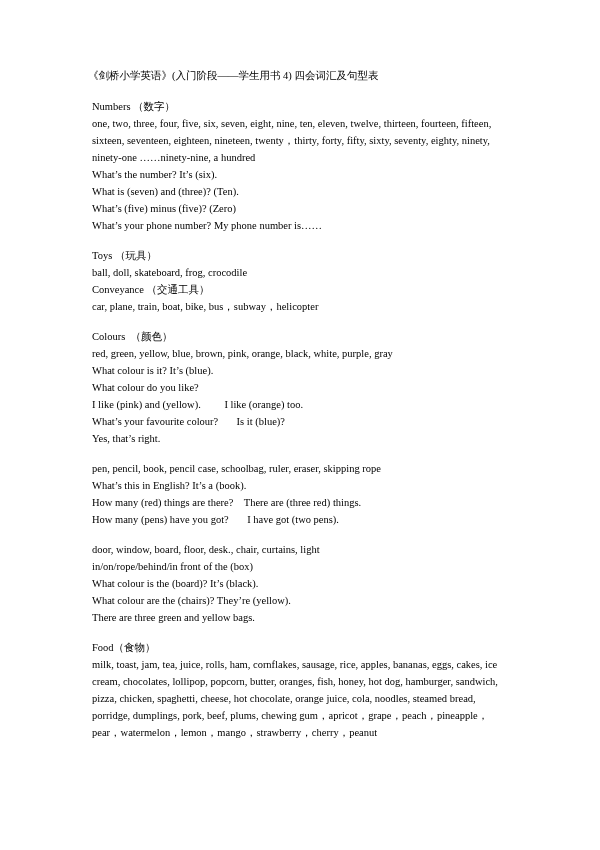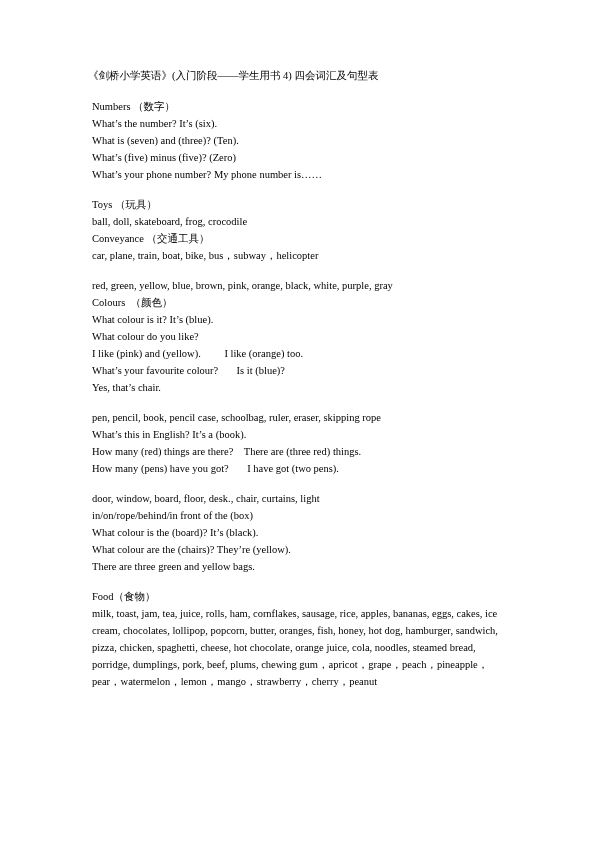--- a/index.html
+++ b/index.html
@@ -40,39 +40,40 @@
   }
 </style>
 </head>
 <body>
 
 <div class="page">
   <p class="doc-title">《剑桥小学英语》(入门阶段——学生用书 4) 四会词汇及句型表</p>
   <div id="sections">
       <section class="doc-section">
         <p class="line heading">Numbers （数字）</p>
+        <p class="line">one, two, three, four, five, six, seven, eight, nine, ten, eleven, twelve, thirteen, fourteen, fifteen, sixteen, seventeen, eighteen, nineteen, twenty，thirty, forty, fifty, sixty, seventy, eighty, ninety, ninety-one ……ninety-nine, a hundred</p>
         <p class="line">What’s the number? It’s (six).</p>
         <p class="line">What is (seven) and (three)? (Ten).</p>
         <p class="line">What’s (five) minus (five)? (Zero)</p>
         <p class="line">What’s your phone number? My phone number is……</p>
       </section>
       <section class="doc-section">
         <p class="line heading">Toys （玩具）</p>
         <p class="line">ball, doll, skateboard, frog, crocodile</p>
         <p class="line">Conveyance （交通工具）</p>
         <p class="line">car, plane, train, boat, bike, bus，subway，helicopter</p>
       </section>
       <section class="doc-section">
+        <p class="line heading">Colours  （颜色）</p>
         <p class="line">red, green, yellow, blue, brown, pink, orange, black, white, purple, gray</p>
-        <p class="line heading">Colours  （颜色）</p>
         <p class="line">What colour is it? It’s (blue).</p>
         <p class="line">What colour do you like?</p>
         <p class="line">I like (pink) and (yellow).         I like (orange) too.</p>
         <p class="line">What’s your favourite colour?       Is it (blue)?</p>
-        <p class="line">Yes, that’s chair.</p>
+        <p class="line">Yes, that’s right.</p>
       </section>
       <section class="doc-section">
         <p class="line">pen, pencil, book, pencil case, schoolbag, ruler, eraser, skipping rope</p>
         <p class="line">What’s this in English? It’s a (book).</p>
         <p class="line">How many (red) things are there?    There are (three red) things.</p>
         <p class="line">How many (pens) have you got?       I have got (two pens).</p>
       </section>
       <section class="doc-section">
         <p class="line">door, window, board, floor, desk., chair, curtains, light</p>
         <p class="line">in/on/rope/behind/in front of the (box)</p>

